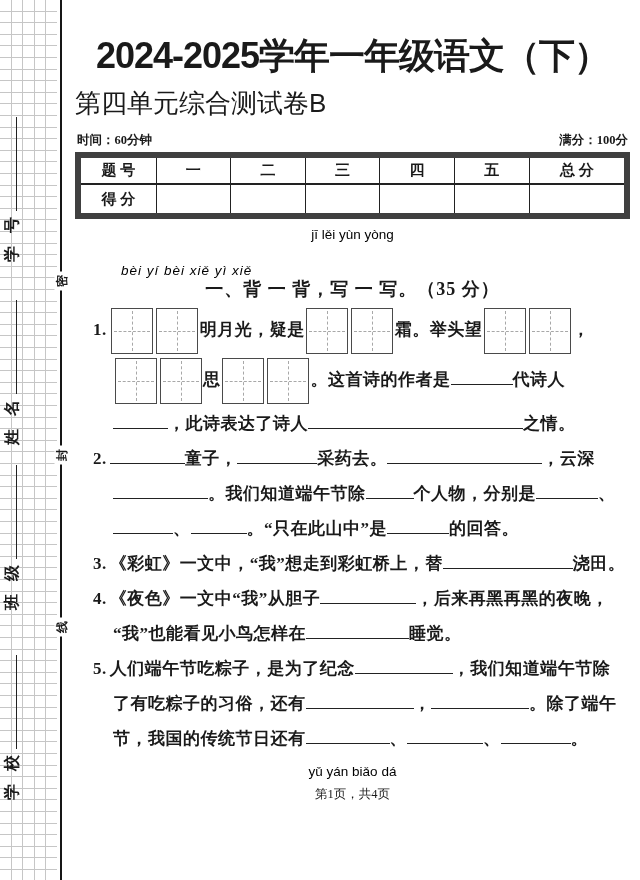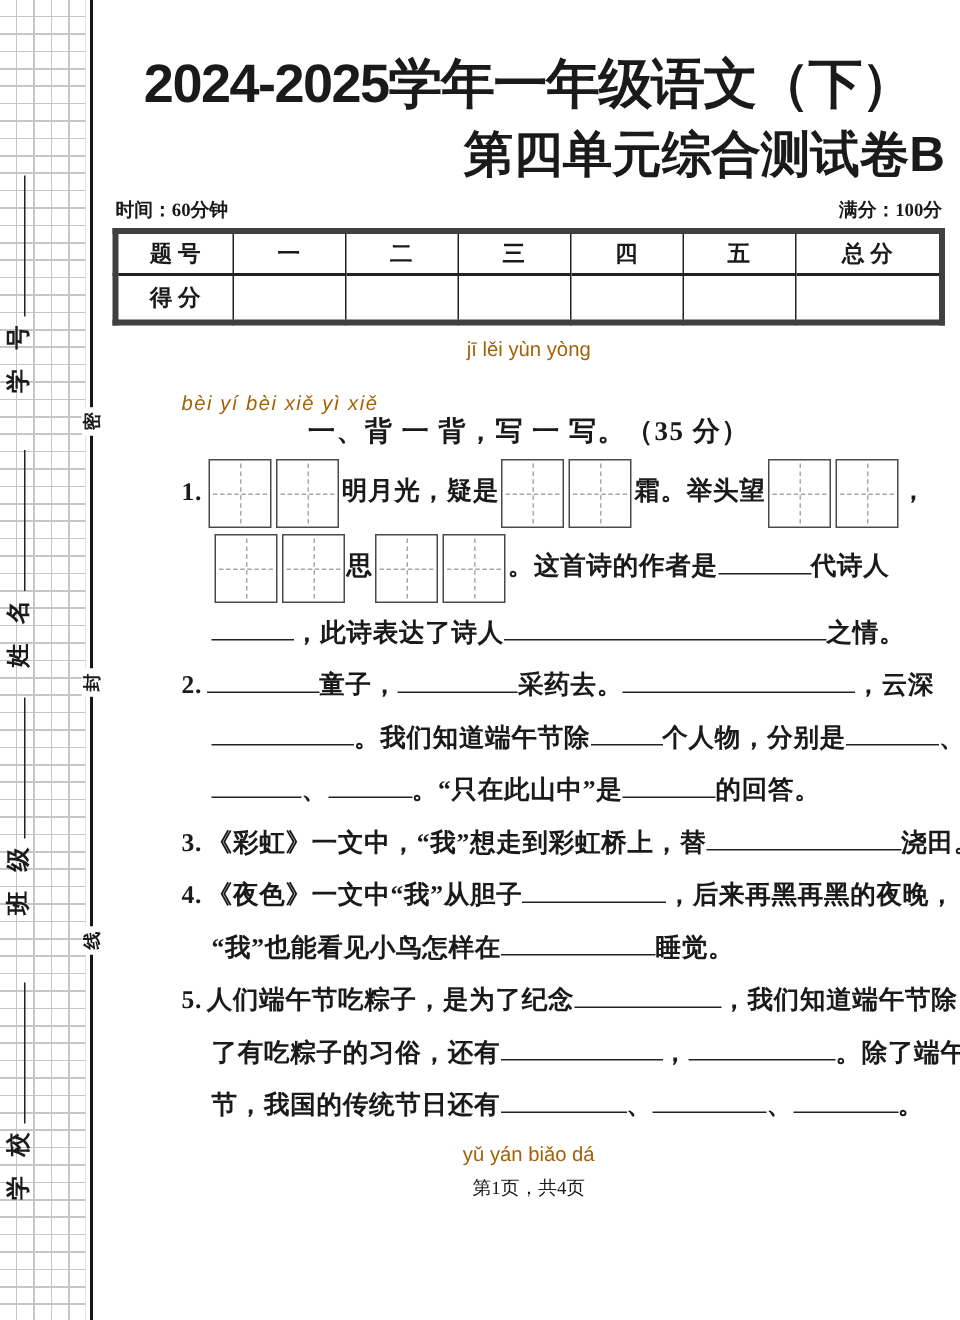--- a/index.html
+++ b/index.html
@@ -31,45 +31,45 @@
   .f1 { top:244px; } .f2 { top:427px; } .f3 { top:592px; } .f4 { top:782px; }
   .flabel { font-weight:bold; font-size:16px; letter-spacing:13px; }
   .fline { display:inline-block; width:94px; height:2px; border-bottom:1.5px solid #222; margin-left:-7px; }
   
   .content { position:absolute; left:75px; top:0; width:555px; padding-top:34px; }
   .title {
     text-align:center; font-family:"Liberation Sans","DejaVu Sans",sans-serif;
     font-weight:bold; font-size:36px; line-height:44px; letter-spacing:-1px;
   }
   .subtitle {
-    text-align:right; font-family:"Liberation Sans","DejaVu Sans",sans-serif;
-    font-weight:bold; font-size:33px; line-height:34px; margin-top:8px;
+    text-align:left; font-family:"Liberation Sans","DejaVu Sans",sans-serif;
+    font-weight:normal; font-size:26px; line-height:34px; margin-top:8px;
   }
   .meta { display:flex; justify-content:space-between; font-size:12.5px; font-weight:bold; margin-top:12px; padding:0 2px;text-align:center; }
   table.score { width:100%; border-collapse:collapse; margin-top:3px; }
   table.score th, table.score td {
     border:1px solid #222; text-align:center; font-size:15px; font-weight:bold;
   }
-  table.score { border:4px solid #404040; }
+  table.score { border:6px solid #404040; }
   table.score tr:first-child th { height:29px; border-bottom:2px solid #222; }
   table.score tr:last-child td { height:32px; }
   table.score .c0 { width:78px; } table.score .c6 { width:98px; }
   .pinyin {
     font-family:"Liberation Sans","DejaVu Sans",sans-serif;
-    font-size:13.5px; color:#a16207; line-height:16px;
+    font-size:13.5px; color:#000000; line-height:16px;
   }
   .sec-head { text-align:center; margin-top:8px; }
   .sec-title { font-size:17px; font-weight:bold; letter-spacing:9px; line-height:20px; }
   .part-head { margin-top:20px; }
   .part-head .pinyin { margin-left:46px; letter-spacing:1px;font-style:italic; }
   .part-title { font-size:18px; font-weight:bold; line-height:21px; letter-spacing:1px;text-align:center; }
   
   #questions { margin-top:6px; }
   .question { padding-left:38px; }
-  .qline { font-size:17px; font-weight:bold; line-height:35px; white-space:nowrap; letter-spacing:0.5px;margin-left:28px; }
+  .qline { font-size:17px; font-weight:bold; line-height:35px; white-space:nowrap; letter-spacing:0.5px; }
   .qline.first { text-indent:-20px; }
   .qnum { font-weight:bold; padding-right:3px; }
   .blank { display:inline-block; height:2px; border-bottom:1.5px solid #222; }
   .tbox {
     display:inline-block; width:42px; height:46px; border:1.5px solid #4a4a4a;
     vertical-align:middle; position:relative; margin:2px 1.5px; background:#fff;
   }
   .tbox::before { content:""; position:absolute; left:50%; top:2px; bottom:2px; border-left:1.4px dashed #a8a8a8; }
   .tbox::after  { content:""; position:absolute; top:50%; left:2px; right:2px; border-top:1.4px dashed #a8a8a8; }
   .footer { text-align:center; font-size:12.5px; margin-top:6px; }

